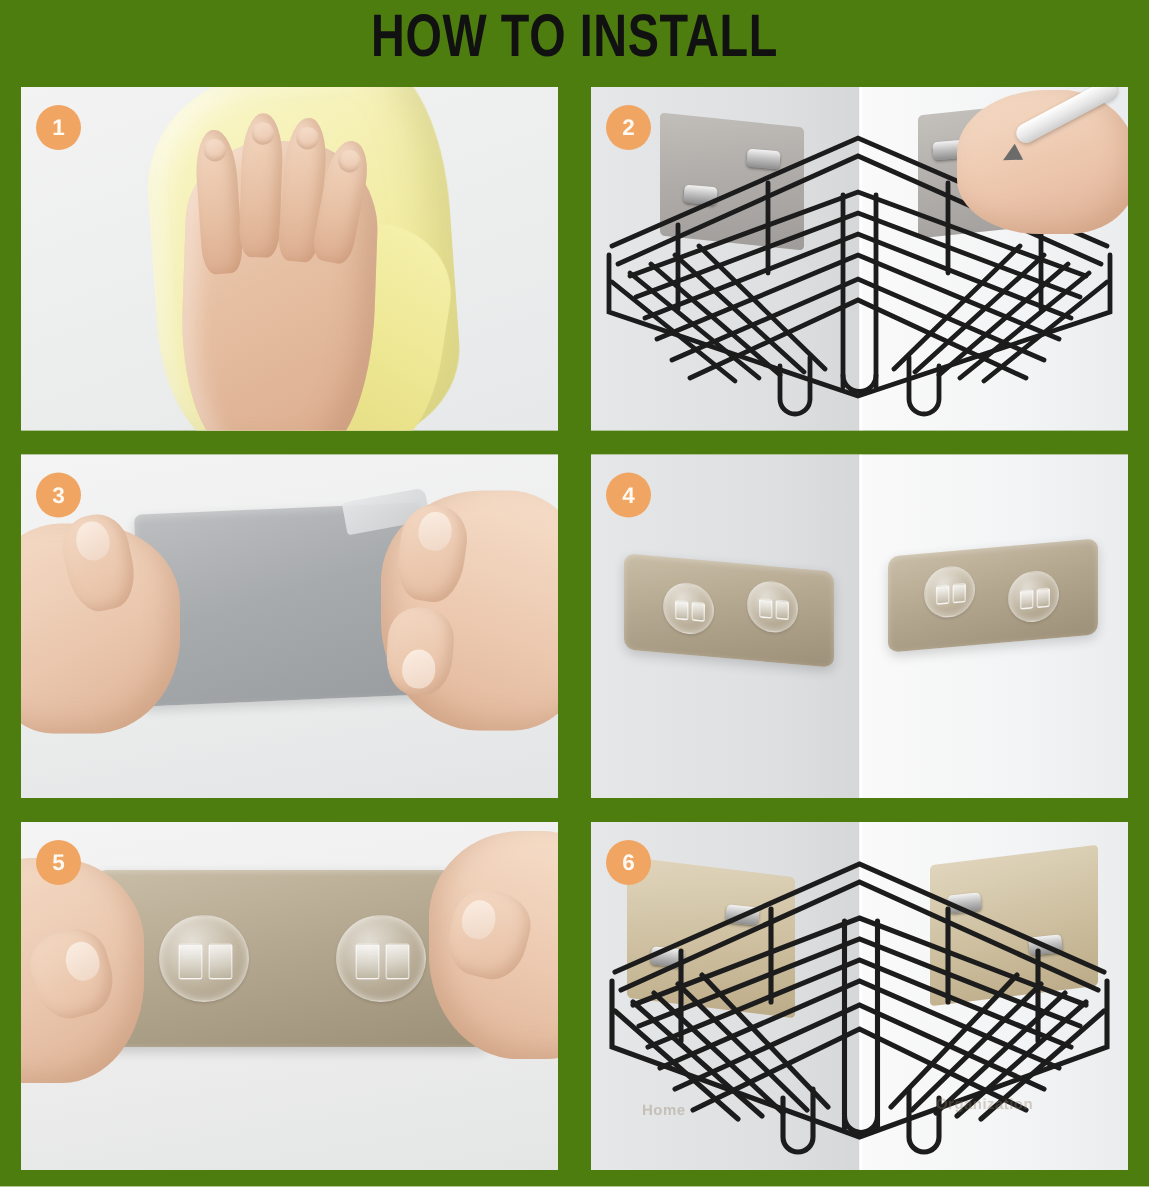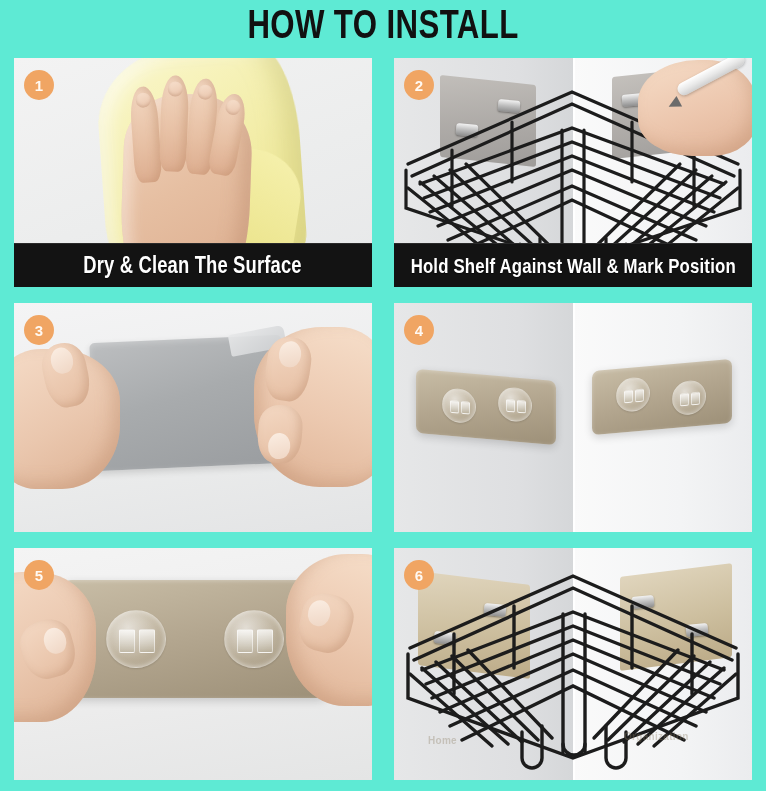--- a/index.html
+++ b/index.html
@@ -3,21 +3,21 @@
 <meta charset="utf-8">
 <title>How To Install</title>
 <style>
   * { box-sizing: border-box; margin: 0; padding: 0; }
   html, body {
     width: 766px; height: 791px;
     background: #ffffff;
     font-family: "Liberation Sans", sans-serif;
     overflow: hidden;
   }
-  .page { position: relative; width: 766px; height: 791px; background: #5eead4; }
+  .page { position: relative; width: 766px; height: 791px; background: #4d7c0f; }
 
   
   .title {
     position: absolute; left: 0; top: 2px; width: 766px;
     text-align: center;
     font-family: "Liberation Sans", sans-serif;
     font-weight: 700;
     font-size: 40px;
     letter-spacing: 0.5px;
     color: #111111;
@@ -265,23 +265,20 @@
             </div>
           <div class="finger f3">
               <div class="nail"></div>
             </div>
           <div class="finger f4">
               <div class="nail"></div>
             </div>
         </div>
       </div>
       <div class="badge">1</div>
-      <div class="caption">
-        <span>Dry &amp; Clean The Surface</span>
-      </div>
     </div>
 
     <div class="panel p2">
       <div class="photo">
         <div class="wallcorner">
           <div class="left"></div>
           <div class="right"></div>
           <div class="edge"></div>
         </div>
 
@@ -332,23 +329,20 @@
             <path d="M126 186 L126 208 a10 10 0 0 0 20 0 L146 180"></path>
             <path d="M212 180 L212 208 a10 10 0 0 0 20 0 L232 186"></path>
           </svg>
         </div>
 
         <div class="hand2" style="right:-6px; top:2px;"></div>
         <div class="pen" style="right:4px; top:10px;"></div>
         <div class="pen-tip" style="right:72px; top:40px;"></div>
       </div>
       <div class="badge">2</div>
-      <div class="caption small">
-        <span>Hold Shelf Against Wall &amp; Mark Position</span>
-      </div>
     </div>
 
     <div class="panel p3">
       <div class="photo">
         <div class="bg"></div>
         <div class="film">
           <div class="film-peel"></div>
         </div>
         <div class="handL">
           <div class="thumb" style="left:56px; top:-6px; transform:rotate(-12deg);">

